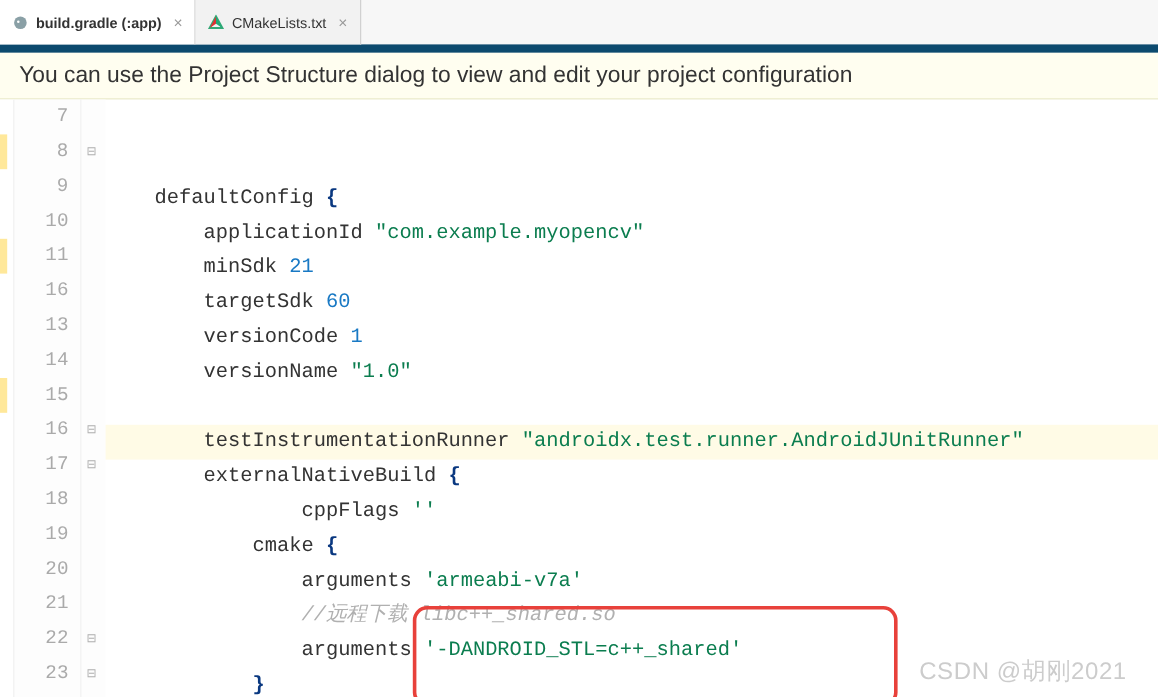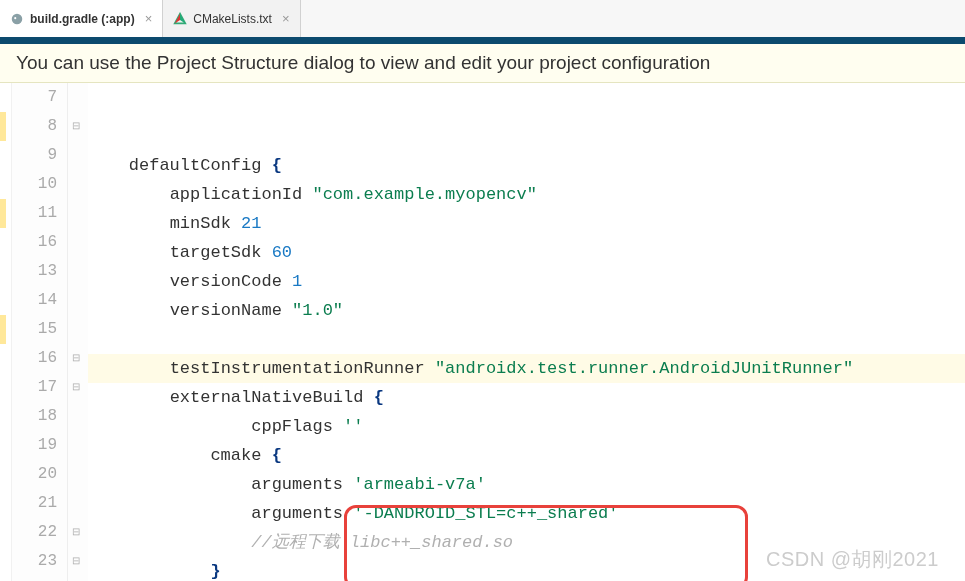--- a/index.html
+++ b/index.html
@@ -106,22 +106,22 @@
     <div class="line">        <span class="ident">minSdk</span> <span class="num-lit">21</span></div>
     <div class="line">        <span class="ident">targetSdk</span> <span class="num-lit">60</span></div>
     <div class="line">        <span class="ident">versionCode</span> <span class="num-lit">1</span></div>
     <div class="line">        <span class="ident">versionName</span> <span class="str">"1.0"</span></div>
     <div class="line"> </div>
     <div class="line line15">        <span class="ident">testInstrumentationRunner</span> <span class="str">"androidx.test.runner.AndroidJUnitRunner"</span></div>
     <div class="line">        <span class="ident">externalNativeBuild</span><span class="kw"> {</span></div>
     <div class="line">                <span class="ident">cppFlags</span> <span class="str">''</span></div>
     <div class="line">            <span class="ident">cmake</span><span class="kw"> {</span></div>
     <div class="line">                <span class="ident">arguments</span> <span class="str">'armeabi-v7a'</span></div>
+    <div class="line">                <span class="comment">//远程下载 libc++_shared.so</span></div>
     <div class="line">                <span class="ident">arguments</span> <span class="str">'-DANDROID_STL=c++_shared'</span></div>
-    <div class="line">                <span class="comment">//远程下载 libc++_shared.so</span></div>
     <div class="line">            <span class="kw">}</span></div>
     <div class="line">        <span class="kw">}</span></div>
     <div class="line"> </div>
     <div class="redbox"></div>
   </div>
 </div>
 
 <div class="watermark">CSDN @胡刚2021</div>
 
 </body></html>

